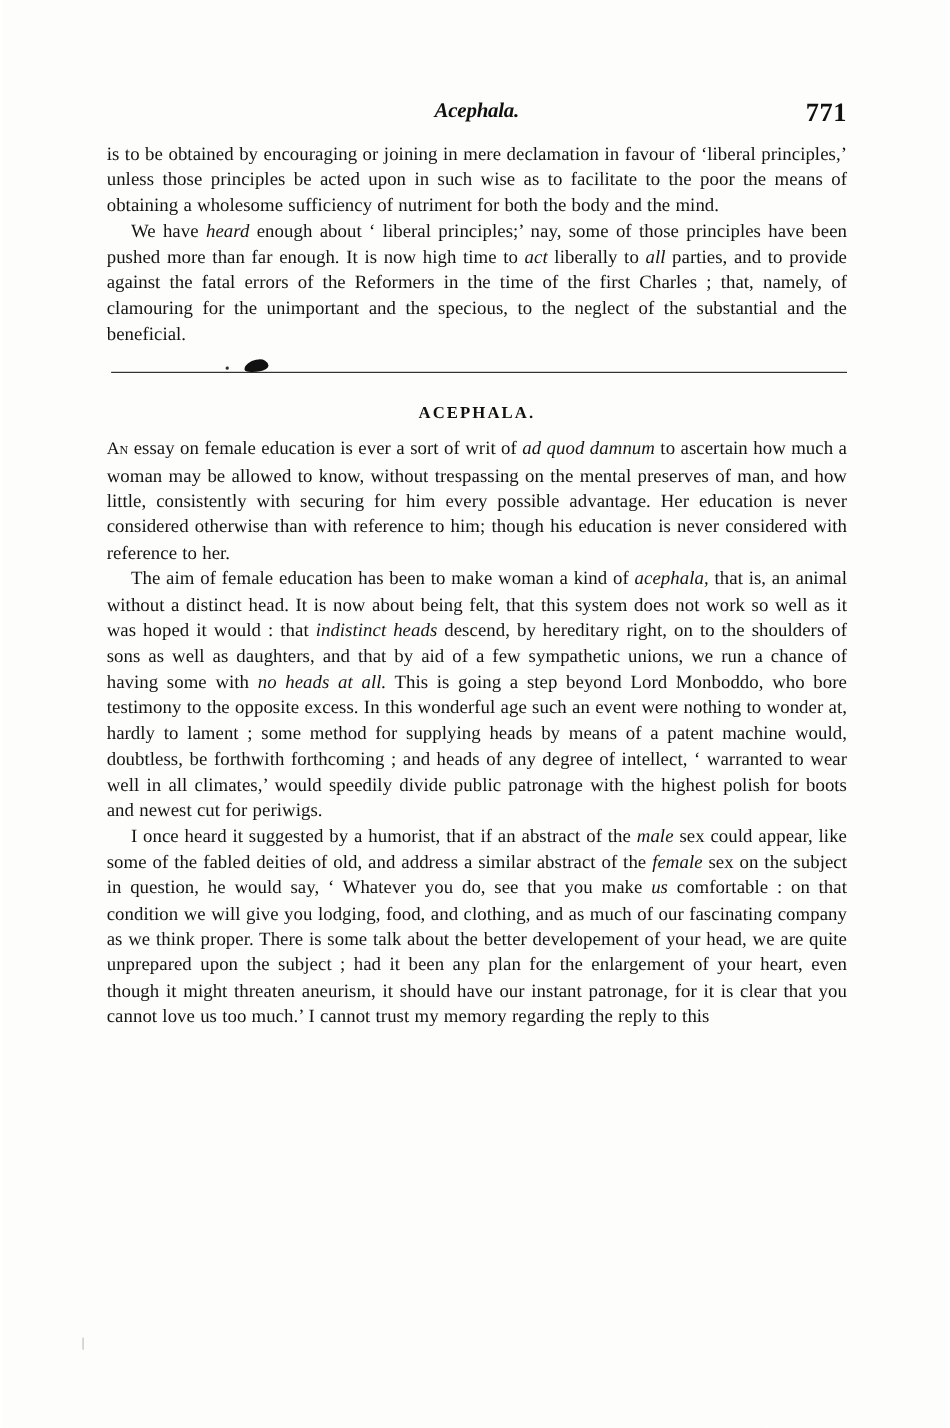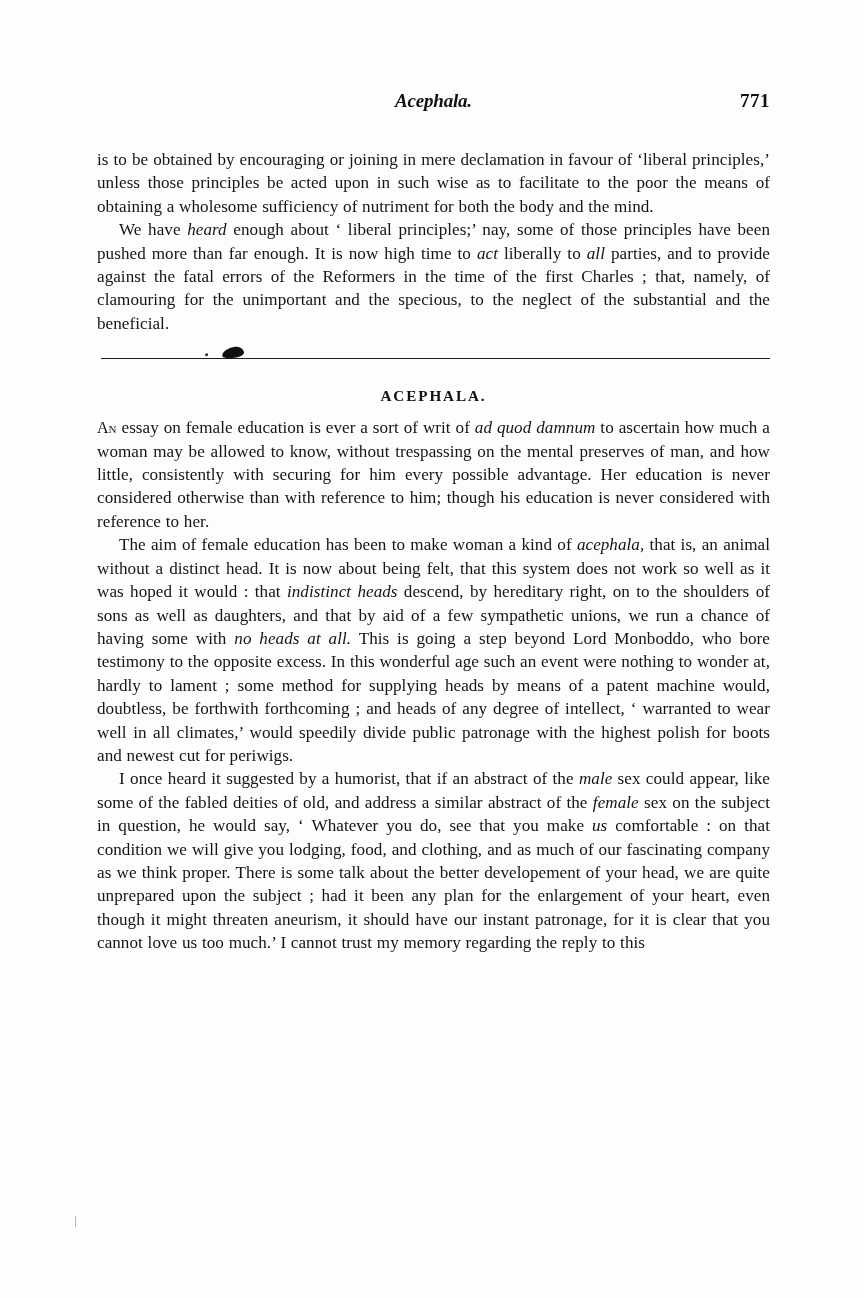--- a/index.html
+++ b/index.html
@@ -40,32 +40,31 @@
     font-size: 19px;
     letter-spacing: -0.2px;
     color: #111;
   }
 
   .running-head-folio {
     position: absolute;
     right: 0;
     top: 0;
     font-weight: bold;
-    font-size: 19px;
+    font-size: 24px;
     letter-spacing: 0.5px;
     color: #111;
   }
 
   
   .column {
     position: absolute;
     left: 95px;
     top: 128px;
     width: 673px;
-    margin-top: 20px;
   }
 
   p.body {
     margin: 0;
     text-align: justify;
     text-justify: inter-word;
     font-size: 17.1px;
     line-height: 23.4px;
     letter-spacing: 0.05px;
     word-spacing: 0.4px;

